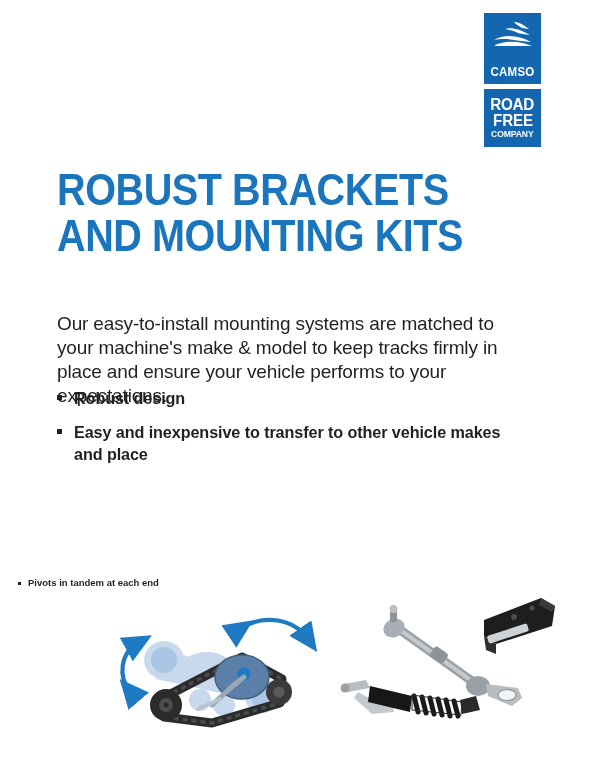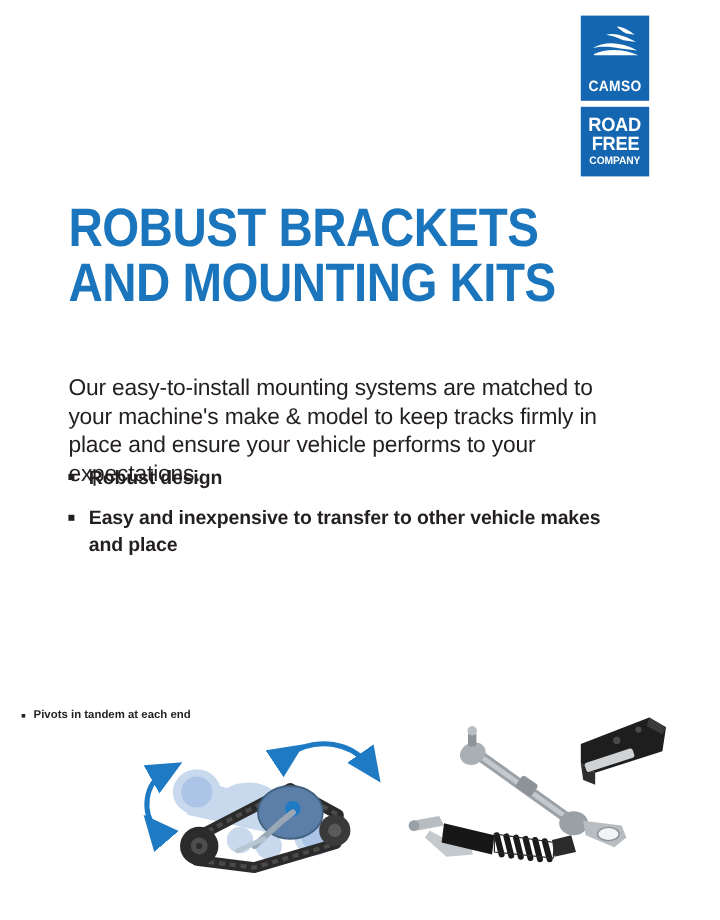--- a/index.html
+++ b/index.html
@@ -132,21 +132,21 @@
     top: 8px;
     width: 5px;
     height: 5px;
     background: #231f20;
   }
   .bullet-text { display: block; }
 
   
   .footnote {
     position: absolute;
-    top: 590px;
+    top: 577px;
     left: 18px;
     font-size: 9.5px;
     font-weight: bold;
     color: #231f20;
     padding-left: 10px;
     position: absolute;
   }
   .footnote::before {
     content: "";
     position: absolute;

